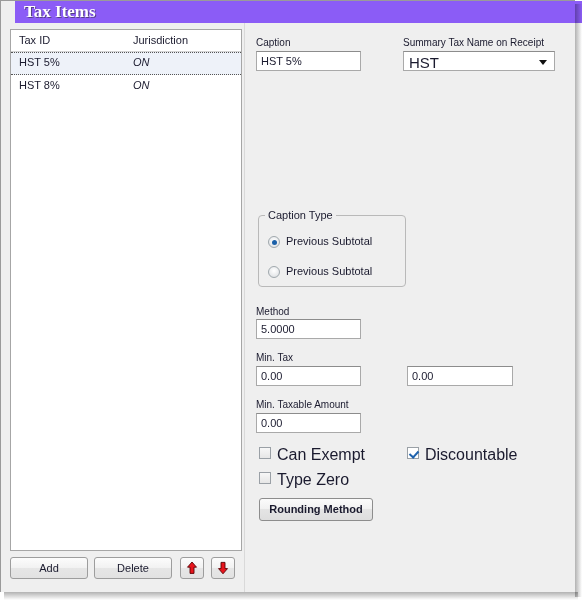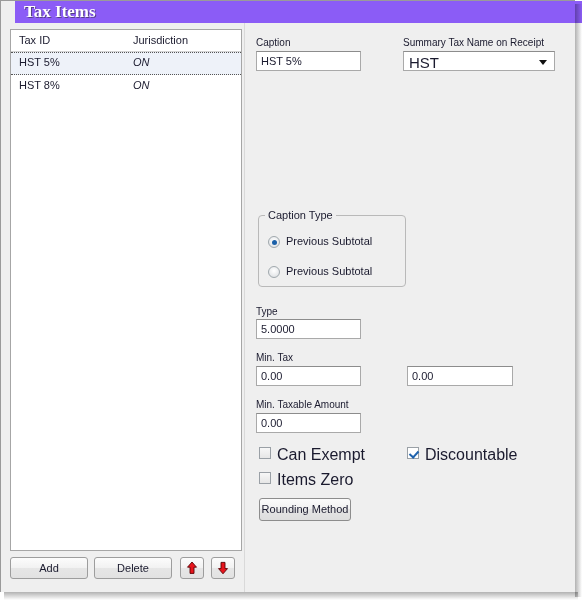--- a/index.html
+++ b/index.html
@@ -384,21 +384,21 @@
       <div class="radio-row checked" style="top:19px;">
         <span class="radio-mark"></span>
         <span class="radio-label">Previous Subtotal</span>
       </div>
       <div class="radio-row" style="top:49px;">
         <span class="radio-mark"></span>
         <span class="radio-label">Previous Subtotal</span>
       </div>
     </div>
 
-    <span class="field-label" style="left:11px; top:283px;">Type</span>
+    <span class="field-label" style="left:11px; top:283px;">Method</span>
     <input class="text-input" style="left: 11px; top: 296px; width: 105px;" value="5.0000">
 
     <span class="field-label" style="left:11px; top:329px;">Min. Tax</span>
     <input class="text-input" style="left: 11px; top: 343px; width: 105px;" value="0.00">
 
     <span class="field-label" style="left:162px; top:348px;">Max. Tax</span>
     <input class="text-input" style="left: 162px; top: 343px; width: 106px;" value="0.00">
 
     <span class="field-label" style="left:11px; top:376px;">Min. Taxable Amount</span>
     <input class="text-input" style="left: 11px; top: 390px; width: 105px;" value="0.00">
@@ -408,22 +408,22 @@
       <span class="check-label">Can Exempt</span>
     </div>
 
     <div class="check-row checked" style="left:162px; top:423px;">
       <span class="check-mark"></span>
       <span class="check-label">Discountable</span>
     </div>
 
     <div class="check-row" style="left:14px; top:448px;">
       <span class="check-mark"></span>
-      <span class="check-label">Items Zero</span>
-    </div>
-
-    <div class="push-button" style="left:14px; top:475px; width:92px; height:23px; line-height:21px;">Rounding Method</div>
+      <span class="check-label">Type Zero</span>
+    </div>
+
+    <div class="push-button" style="left:14px; top:475px; width:114px; height:23px; line-height:21px;font-weight:bold;">Rounding Method</div>
 
   </div>
 </div>
 
 <div id="shadow-right"></div>
 <div id="shadow-bottom"></div>
 
 </body></html>

